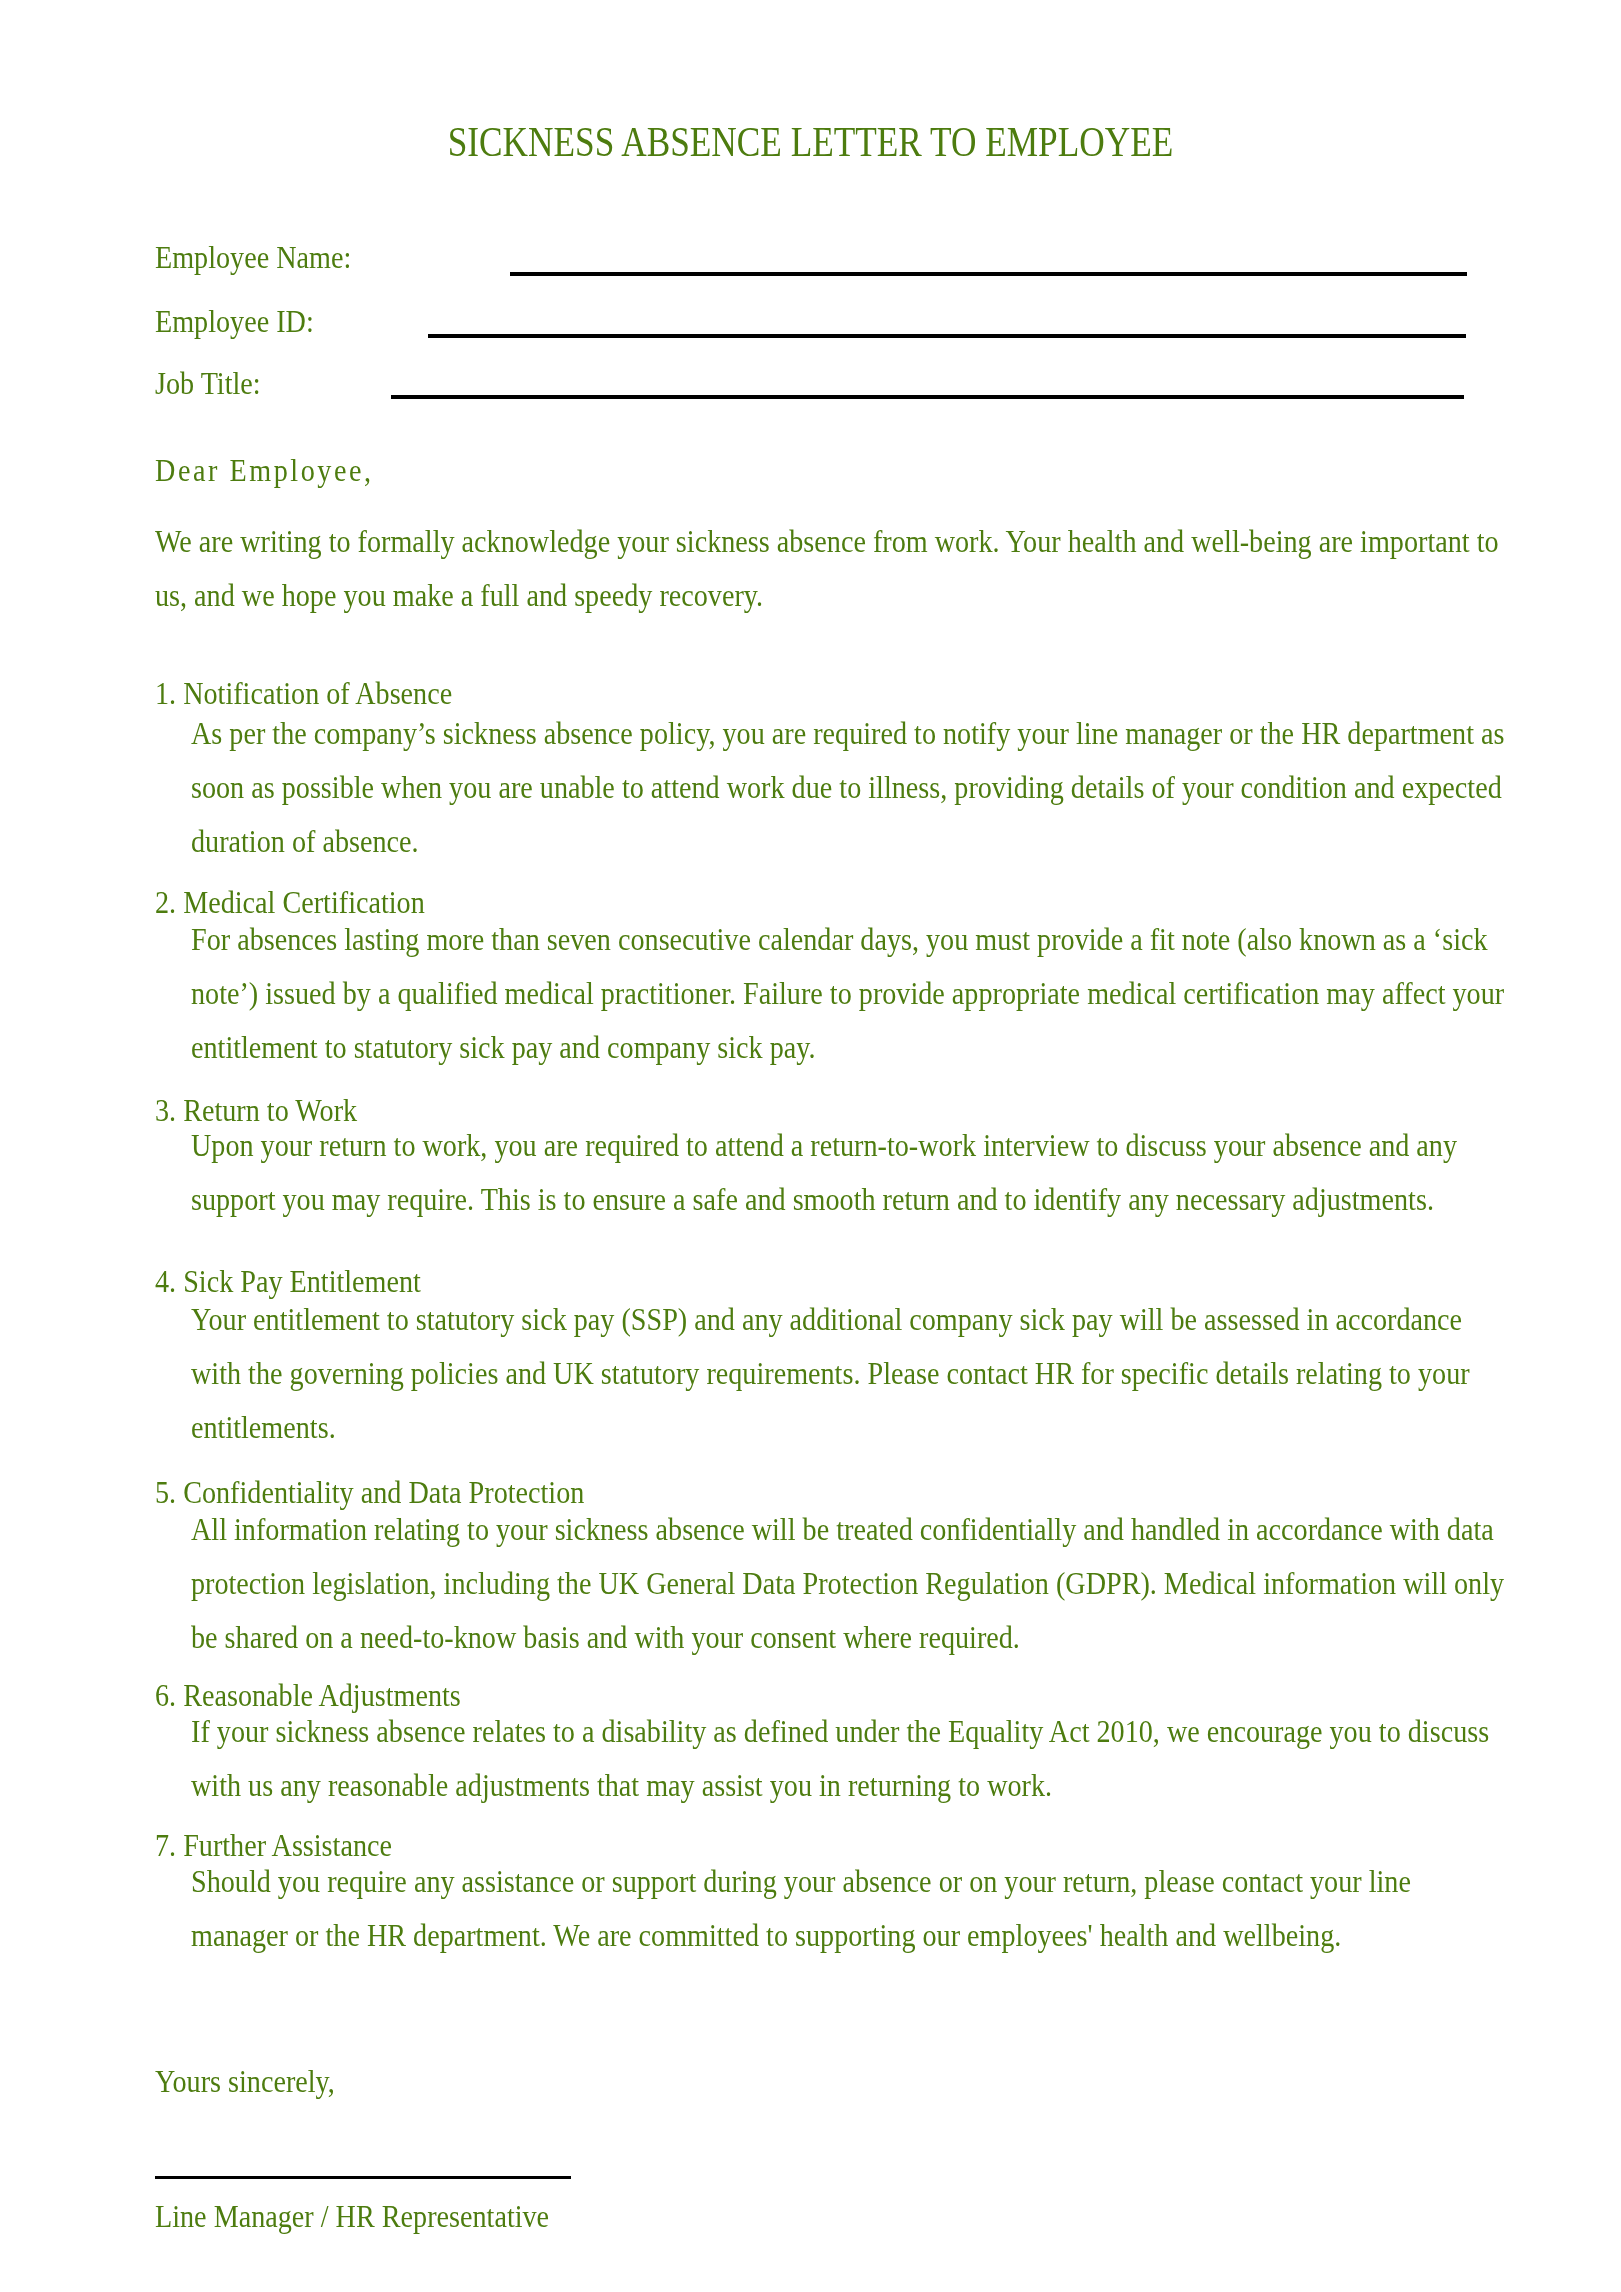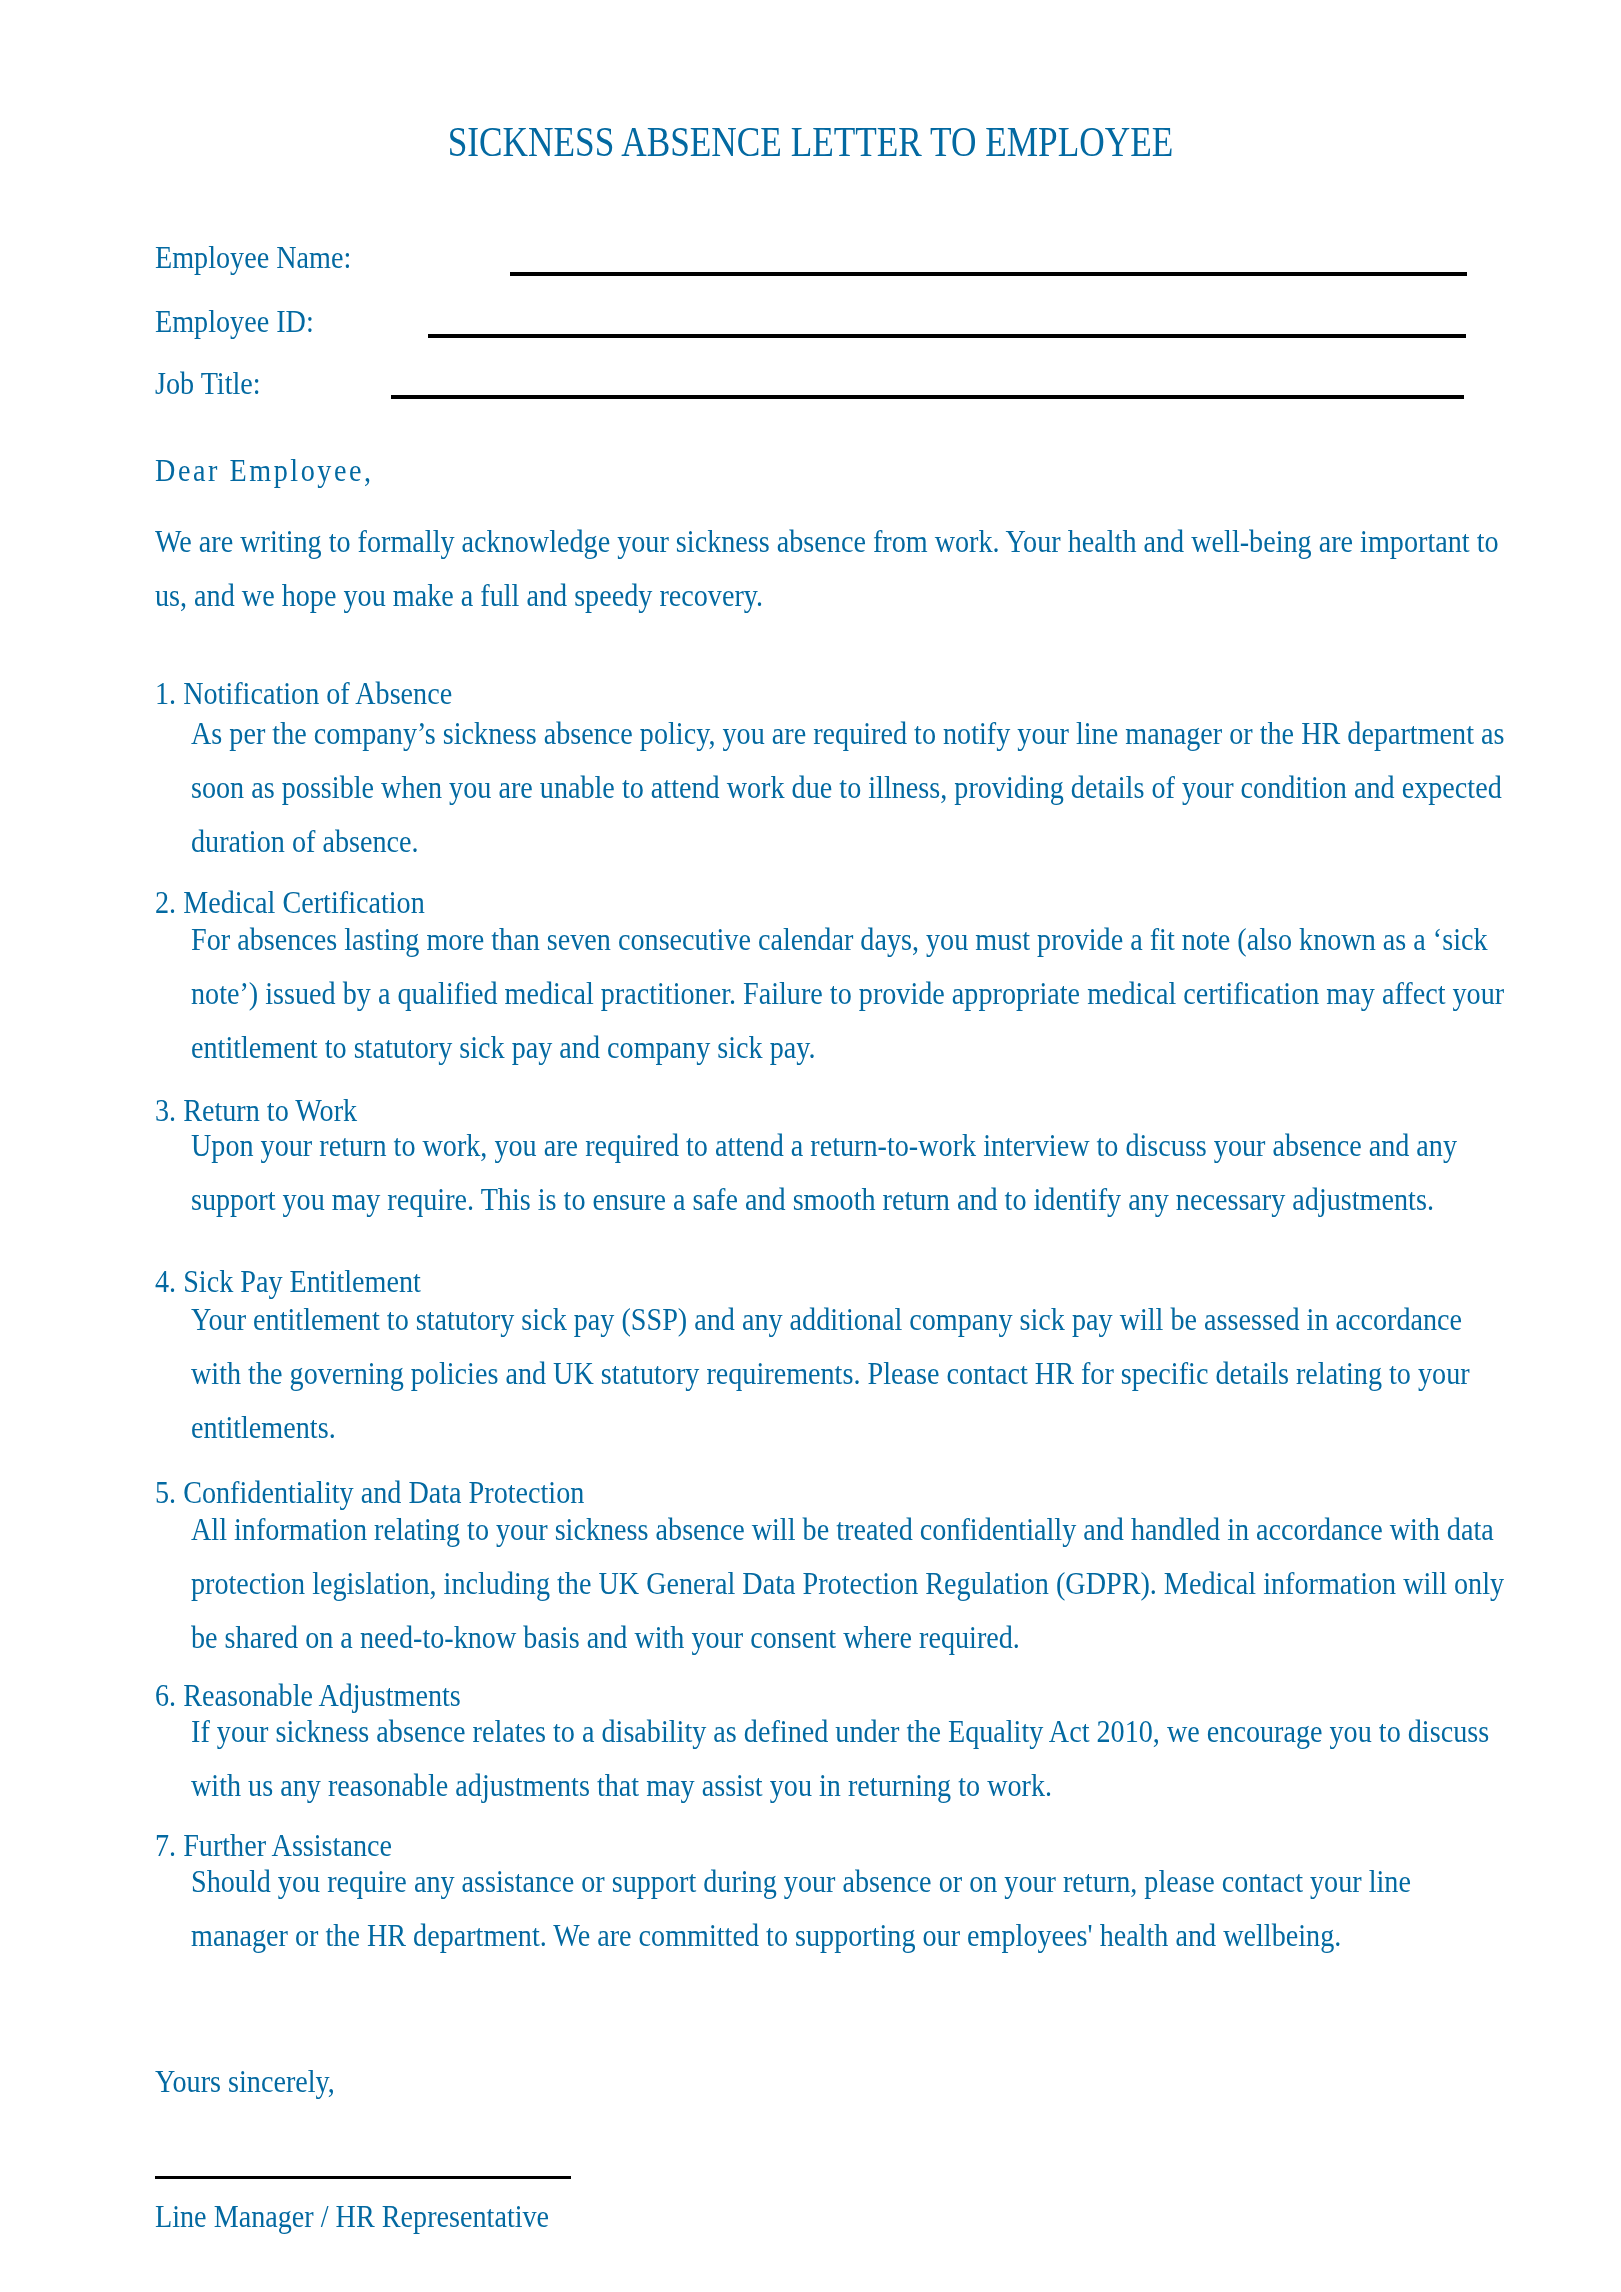--- a/index.html
+++ b/index.html
@@ -1,21 +1,21 @@
 <!DOCTYPE html>
 <html><head>
 <meta charset="utf-8">
 <style>
   html, body { margin: 0; padding: 0; background: #ffffff; }
   .page {
     position: relative;
     width: 1621px;
     height: 2293px;
     background: #ffffff;
-    color: #0369a1;
+    color: #4d7c0f;
     font-family: "Liberation Serif", "DejaVu Serif", serif;
     overflow: hidden;
   }
   .abs { position: absolute; }
   .title {
     left: 0;
     width: 1621px;
     text-align: center;
     font-size: 43px;
     line-height: 51px;

